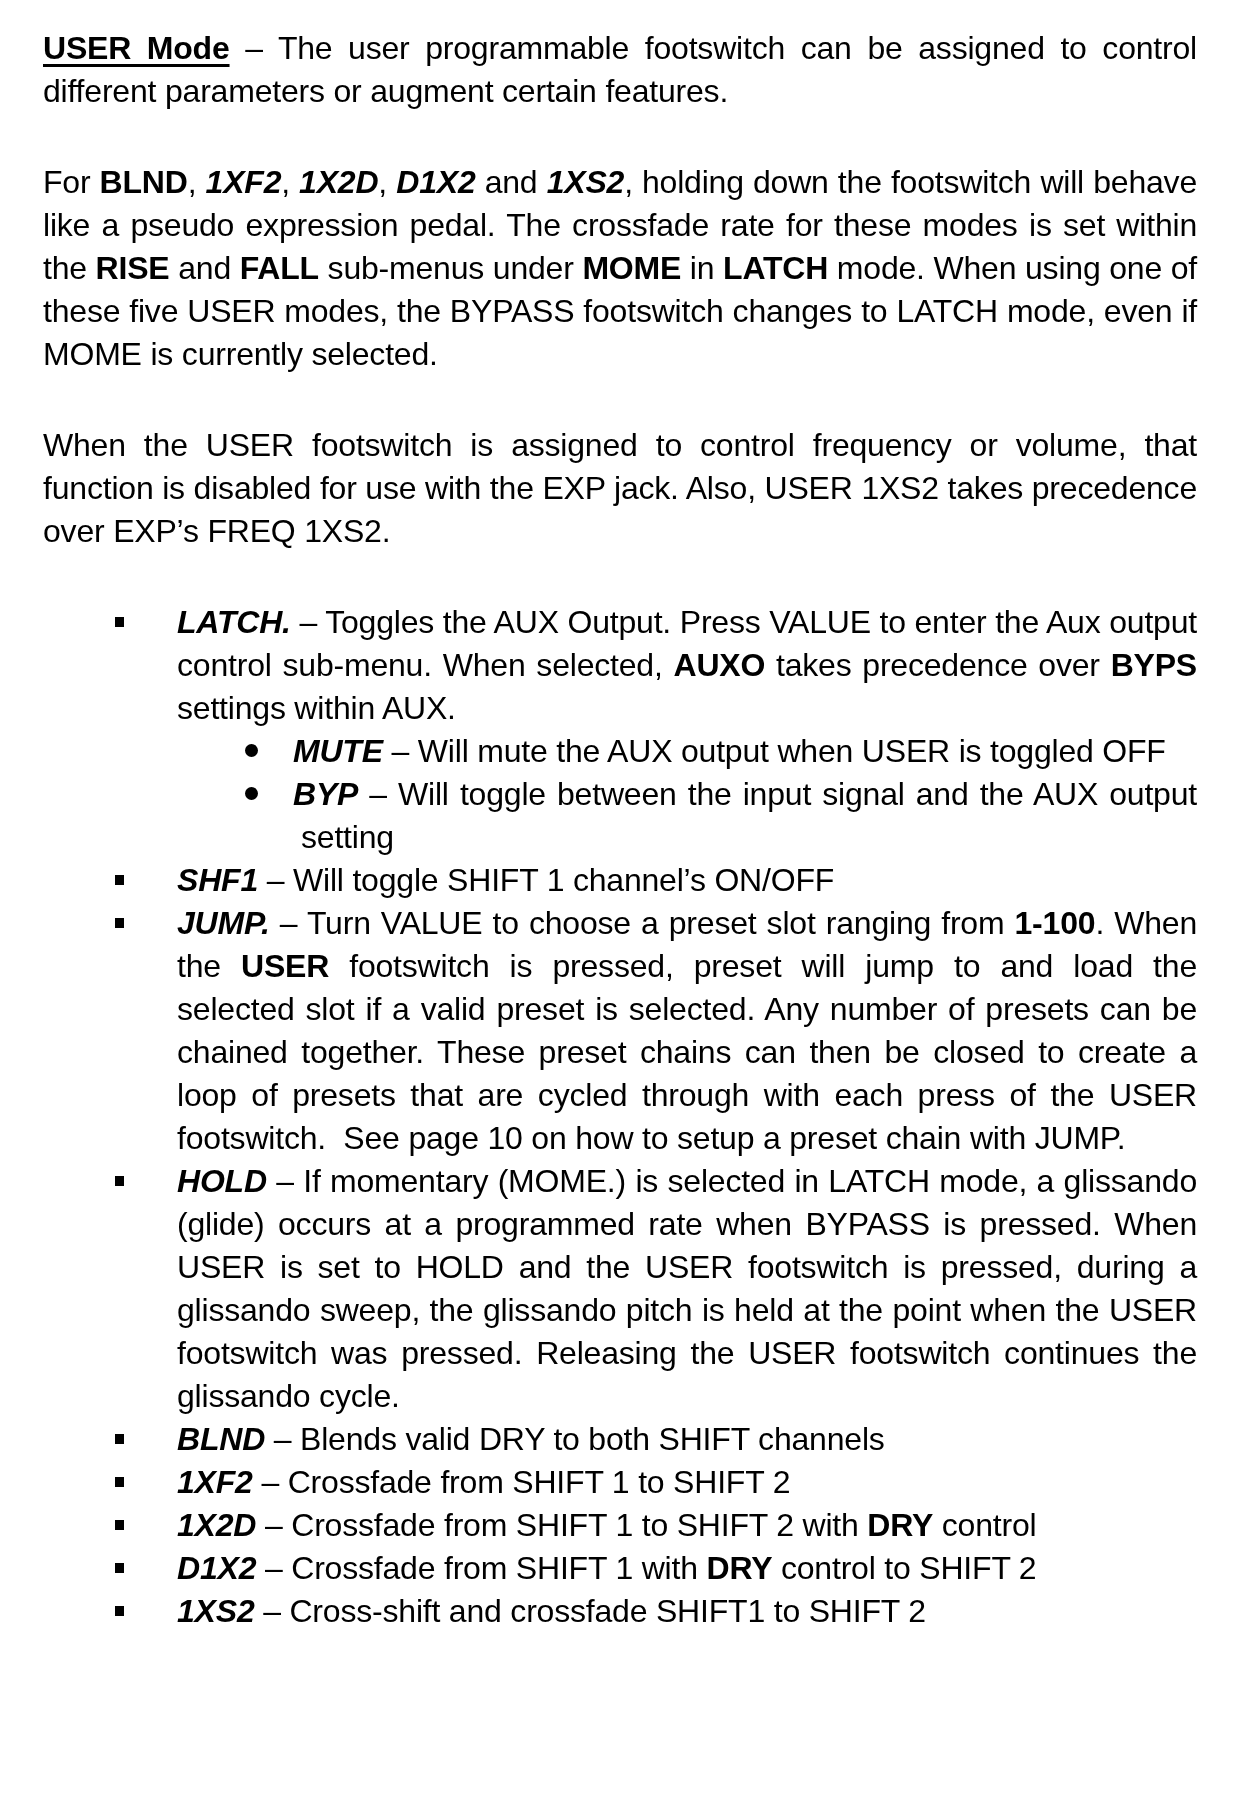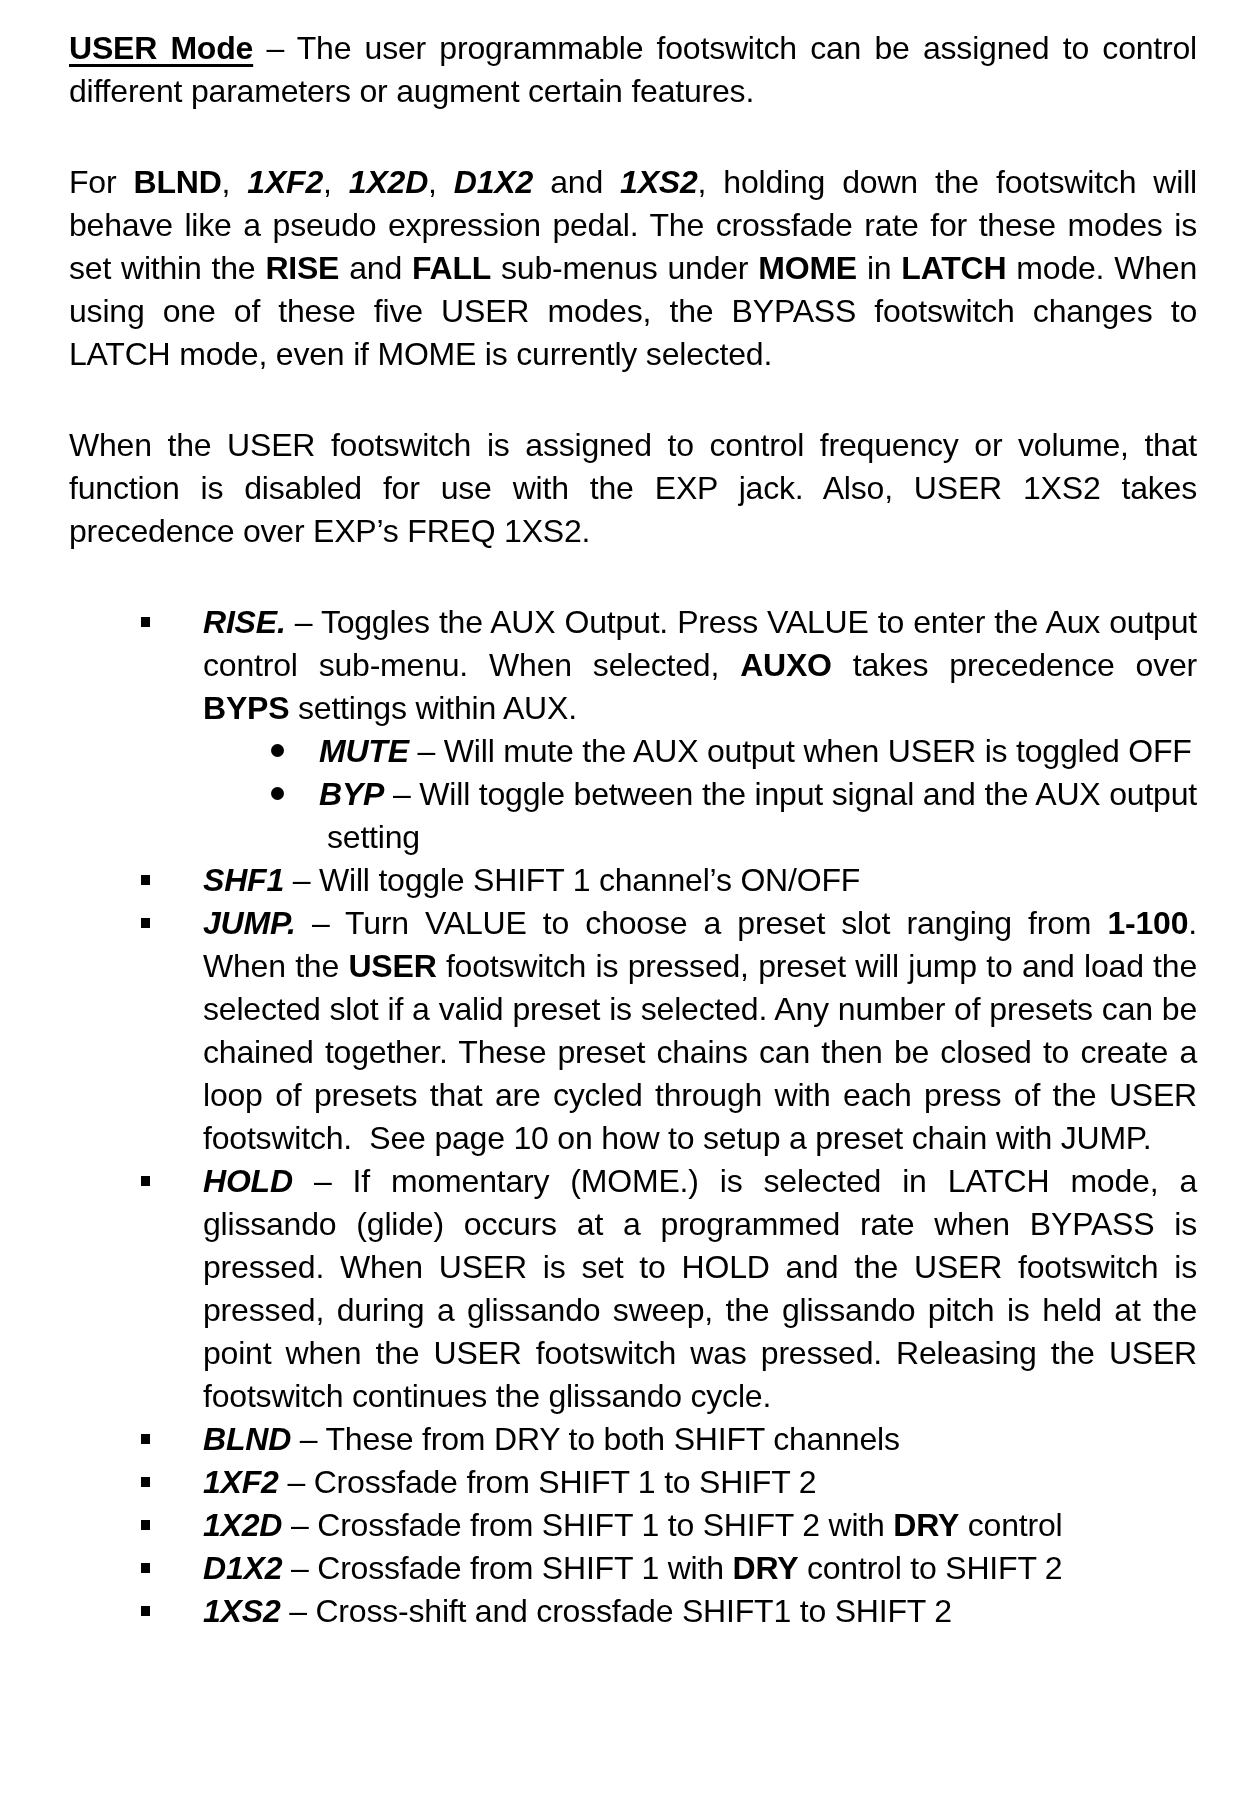--- a/index.html
+++ b/index.html
@@ -11,22 +11,21 @@
     width: 1255px;
     height: 1799px;
     overflow: hidden;
     color: #000000;
     font-family: "Liberation Sans", sans-serif;
     font-size: 32px;
     line-height: 43px;
     letter-spacing: -0.2px;
   }
   .doc {
-    padding: 27px 58px 0 21px;
-    margin-left: 48px;
+    padding: 27px 58px 0 43px;
   }
   .para {
     margin: 0 0 48px 0;
     text-align: justify;
   }
   .blist {
     margin: 0;
   }
   .li {
     position: relative;
@@ -69,25 +68,25 @@
   }
 </style>
 </head>
 <body>
 
 <div class="doc">
   <p class="para"><span class="s-bu">USER Mode</span><span class="s-n"> – The user programmable footswitch can be assigned to control different parameters or augment certain features.</span></p>
   <p class="para"><span class="s-n">For </span><span class="s-b">BLND</span><span class="s-n">, </span><span class="s-bi">1XF2</span><span class="s-n">, </span><span class="s-bi">1X2D</span><span class="s-n">, </span><span class="s-bi">D1X2</span><span class="s-n"> and </span><span class="s-bi">1XS2</span><span class="s-n">, holding down the footswitch will behave like a pseudo expression pedal. The crossfade rate for these modes is set within the </span><span class="s-b">RISE</span><span class="s-n"> and </span><span class="s-b">FALL</span><span class="s-n"> sub-menus under </span><span class="s-b">MOME</span><span class="s-n"> in </span><span class="s-b">LATCH</span><span class="s-n"> mode. When using one of these five USER modes, the BYPASS footswitch changes to LATCH mode, even if MOME is currently selected.</span></p>
   <p class="para"><span class="s-n">When the USER footswitch is assigned to control frequency or volume, that function is disabled for use with the EXP jack. Also, USER 1XS2 takes precedence over EXP’s FREQ 1XS2.</span></p>
   <div class="blist" id="bullet-list">
-      <div class="li l1"><span class="bullet sq"></span><span><span class="s-bi">RISE.</span><span class="s-n"> – Toggles the AUX Output. Press VALUE to enter the Aux output control sub-menu. When selected, </span><span class="s-b">AUXO</span><span class="s-n"> takes precedence over </span><span class="s-b">BYPS</span><span class="s-n"> settings within AUX.</span></span></div>
+      <div class="li l1"><span class="bullet sq"></span><span><span class="s-bi">LATCH.</span><span class="s-n"> – Toggles the AUX Output. Press VALUE to enter the Aux output control sub-menu. When selected, </span><span class="s-b">AUXO</span><span class="s-n"> takes precedence over </span><span class="s-b">BYPS</span><span class="s-n"> settings within AUX.</span></span></div>
       <div class="li l2"><span class="bullet rd"></span><span><span class="s-bi">MUTE</span><span class="s-n"> – Will mute the AUX output when USER is toggled OFF</span></span></div>
       <div class="li l2"><span class="bullet rd"></span><span><span class="s-bi">BYP</span><span class="s-n"> – Will toggle between the input signal and the AUX output setting</span></span></div>
       <div class="li l1"><span class="bullet sq"></span><span><span class="s-bi">SHF1</span><span class="s-n"> – Will toggle SHIFT 1 channel’s ON/OFF</span></span></div>
       <div class="li l1"><span class="bullet sq"></span><span><span class="s-bi">JUMP.</span><span class="s-n"> – Turn VALUE to choose a preset slot ranging from </span><span class="s-b">1-100</span><span class="s-n">. When the </span><span class="s-b">USER</span><span class="s-n"> footswitch is pressed, preset will jump to and load the selected slot if a valid preset is selected. Any number of presets can be chained together. These preset chains can then be closed to create a loop of presets that are cycled through with each press of the USER footswitch.&nbsp; See page 10 on how to setup a preset chain with JUMP.</span></span></div>
       <div class="li l1"><span class="bullet sq"></span><span><span class="s-bi">HOLD</span><span class="s-n"> – If momentary (MOME.) is selected in LATCH mode, a glissando (glide) occurs at a programmed rate when BYPASS is pressed. When USER is set to HOLD and the USER footswitch is pressed, during a glissando sweep, the glissando pitch is held at the point when the USER footswitch was pressed. Releasing the USER footswitch continues the glissando cycle.</span></span></div>
-      <div class="li l1"><span class="bullet sq"></span><span><span class="s-bi">BLND</span><span class="s-n"> – These from DRY to both SHIFT channels</span></span></div>
+      <div class="li l1"><span class="bullet sq"></span><span><span class="s-bi">BLND</span><span class="s-n"> – Blends valid DRY to both SHIFT channels</span></span></div>
       <div class="li l1"><span class="bullet sq"></span><span><span class="s-bi">1XF2</span><span class="s-n"> – Crossfade from SHIFT 1 to SHIFT 2</span></span></div>
       <div class="li l1"><span class="bullet sq"></span><span><span class="s-bi">1X2D</span><span class="s-n"> – Crossfade from SHIFT 1 to SHIFT 2 with </span><span class="s-b">DRY</span><span class="s-n"> control</span></span></div>
       <div class="li l1"><span class="bullet sq"></span><span><span class="s-bi">D1X2</span><span class="s-n"> – Crossfade from SHIFT 1 with </span><span class="s-b">DRY</span><span class="s-n"> control to SHIFT 2</span></span></div>
       <div class="li l1"><span class="bullet sq"></span><span><span class="s-bi">1XS2</span><span class="s-n"> – Cross-shift and crossfade SHIFT1 to SHIFT 2</span></span></div>
     </div>
 </div>
 
 </body></html>

